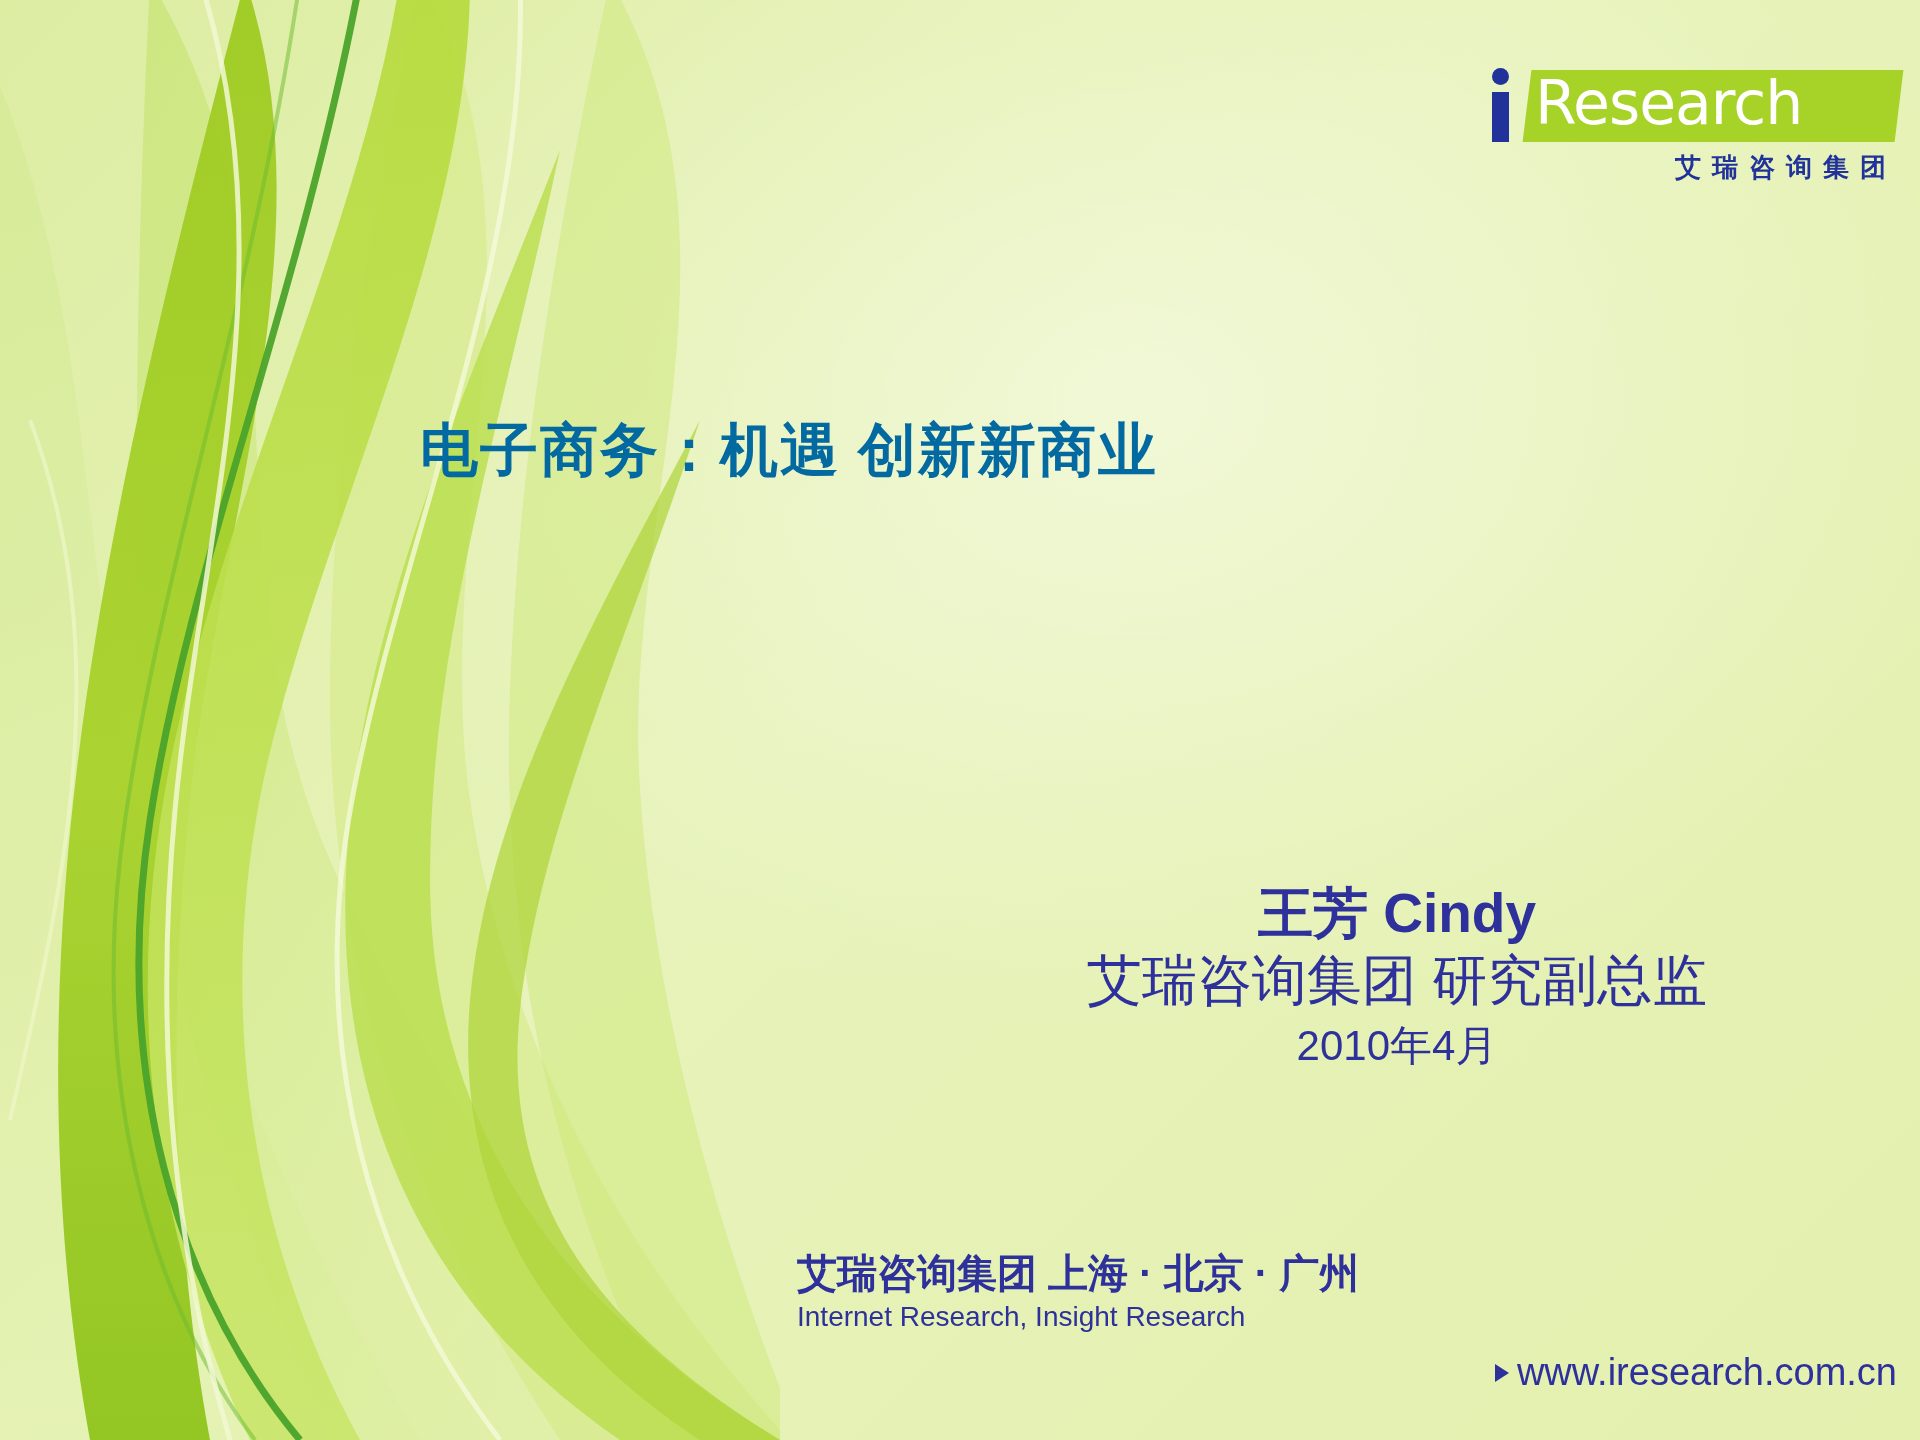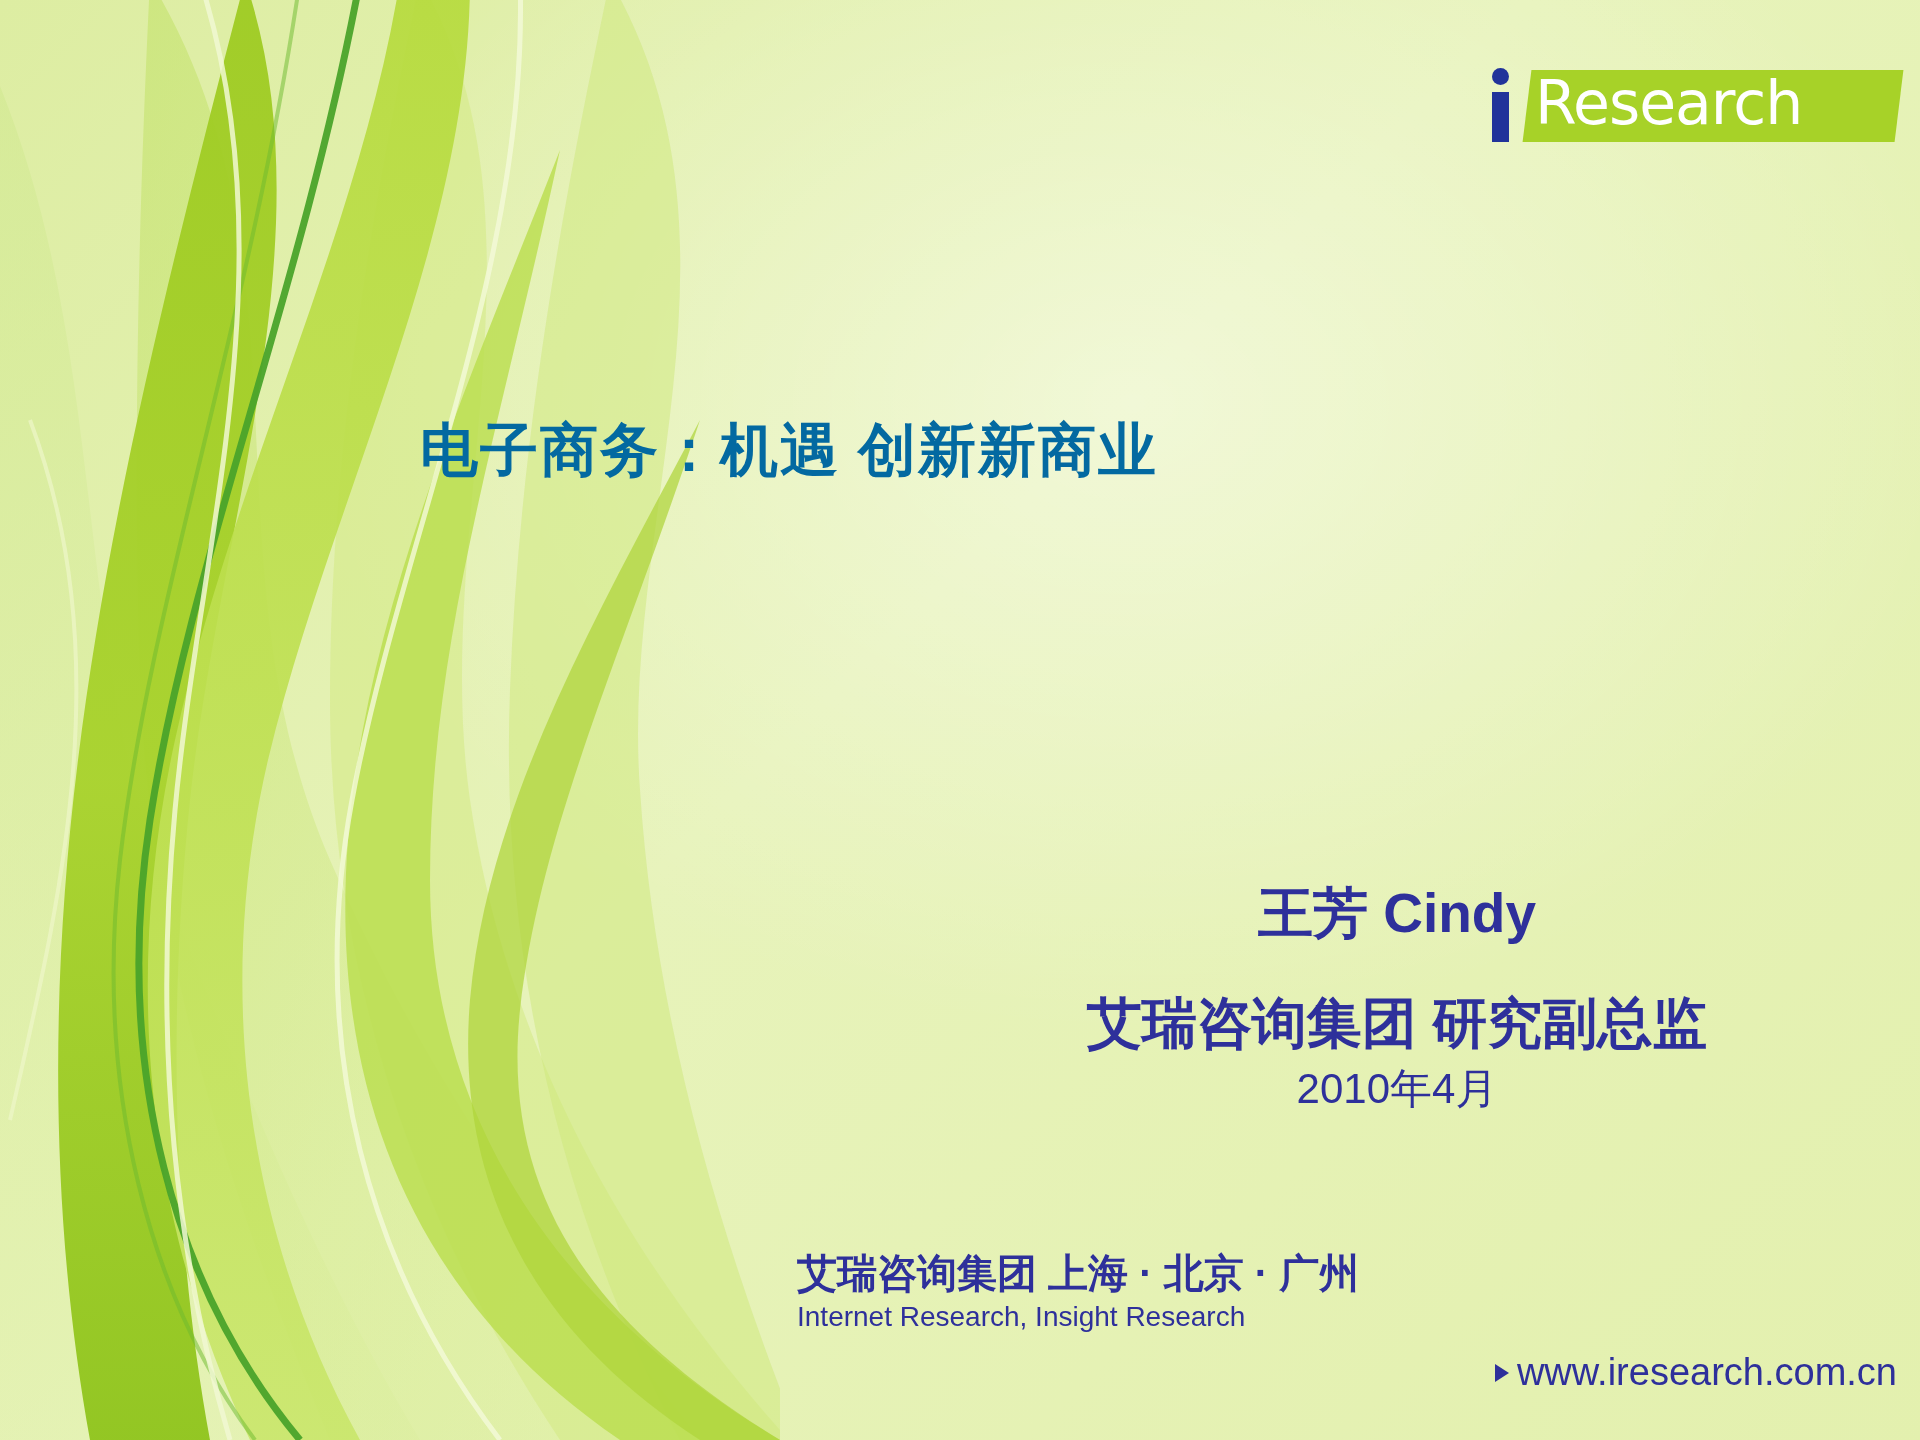--- a/index.html
+++ b/index.html
@@ -118,23 +118,22 @@
     text-align: center;
     color: #2e309b;
   }
   .author-name {
     font-size: 55px;
     font-weight: 700;
     line-height: 1.22;
   }
   .author-role {
     font-size: 55px;
-    font-weight: 700;
+    font-weight: 400;
     line-height: 1.22;
-    margin-top: 43px;
   }
   .author-date {
     font-size: 42px;
     font-weight: 400;
     line-height: 1.5;
   }
 
   
   #footer-block {
     position: absolute;
@@ -223,20 +222,21 @@
     <path d="M 30 420 C 120 660, 60 900, 10 1120" fill="none" stroke="#eef7c9" stroke-width="4" opacity="0.7"></path>
   </svg>
 
   <div id="logo-block">
     <div id="logo-mark">
       <div id="logo-banner"></div>
       <div id="logo-i-dot"></div>
       <div id="logo-i-stem"></div>
       <div id="logo-word">Research</div>
     </div>
+    <div id="logo-cn">艾瑞咨询集团</div>
   </div>
 
   <div id="title">电子商务：机遇 创新新商业</div>
 
   <div id="author-block">
     <div class="author-name">王芳 Cindy</div>
     <div class="author-role">艾瑞咨询集团 研究副总监</div>
     <div class="author-date">2010年4月</div>
   </div>
 

